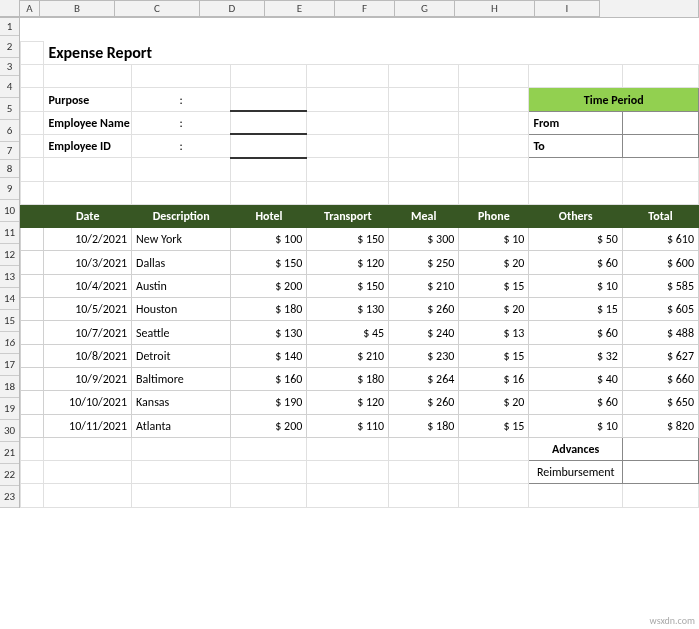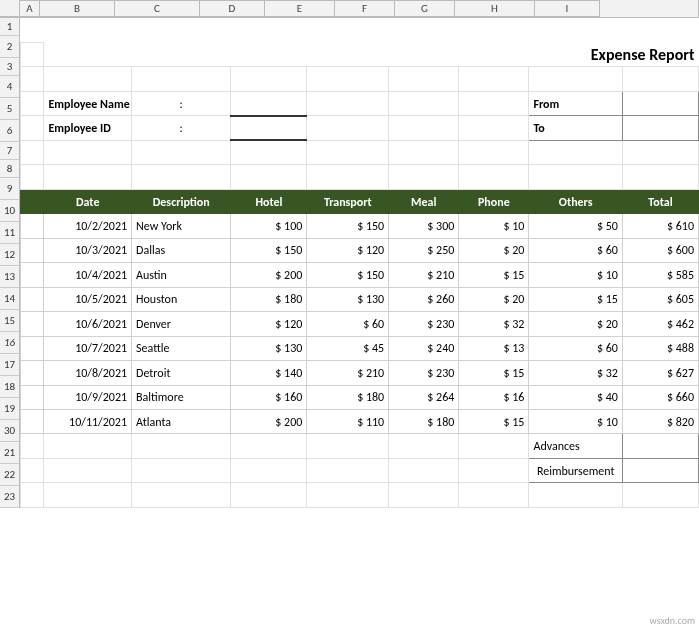--- a/index.html
+++ b/index.html
@@ -180,35 +180,45 @@
         <td class="no-border" style="border:1px solid #e0e0e0;"></td>
         <td class="no-border" style="border:1px solid #e0e0e0;"></td>
         <td class="no-border" style="border:1px solid #e0e0e0;"></td>
         <td class="no-border" style="border:1px solid #e0e0e0;"></td>
         <td class="no-border" style="border:1px solid #e0e0e0;"></td>
         <td class="no-border" style="border:1px solid #e0e0e0;"></td>
       </tr>
 
       <tr>
         <td style="border:1px solid #e0e0e0; height:22px;"></td>
-        <td colspan="8" class="title-cell" style="height:22px; font-size:16px; font-weight:bold; text-align:right; border:1px solid #e0e0e0;">Expense Report</td>
+        <td colspan="8" class="title-cell" style="height:22px; font-size:16px; font-weight:bold; text-align:left; border:1px solid #e0e0e0;">Expense Report</td>
       </tr>
 
       <tr>
         <td style="border:1px solid #e0e0e0; height:18px;"></td>
         <td style="border:1px solid #e0e0e0;"></td>
         <td style="border:1px solid #e0e0e0;"></td>
         <td style="border:1px solid #e0e0e0;"></td>
         <td style="border:1px solid #e0e0e0;"></td>
         <td style="border:1px solid #e0e0e0;"></td>
         <td style="border:1px solid #e0e0e0;"></td>
         <td style="border:1px solid #e0e0e0;"></td>
         <td style="border:1px solid #e0e0e0;"></td>
       </tr>
 
+      <tr>
+        <td style="border:1px solid #e0e0e0; height:22px;"></td>
+        <td class="label-bold" style="border:1px solid #e0e0e0;">Purpose</td>
+        <td class="colon-cell" style="border:1px solid #e0e0e0; text-align:center;">:</td>
+        <td style="border:1px solid #e0e0e0; border-bottom:2px solid #333;"></td>
+        <td style="border:1px solid #e0e0e0;"></td>
+        <td style="border:1px solid #e0e0e0;"></td>
+        <td style="border:1px solid #e0e0e0;"></td>
+        <td colspan="2" style="background:#92d050; font-weight:bold; text-align:center; border:1px solid #888;">Time Period</td>
+      </tr>
 
       <tr>
         <td style="border:1px solid #e0e0e0; height:22px;"></td>
         <td class="label-bold" style="border:1px solid #e0e0e0;">Employee Name</td>
         <td class="colon-cell" style="border:1px solid #e0e0e0; text-align:center;">:</td>
         <td style="border:1px solid #e0e0e0; border-bottom:2px solid #333;"></td>
         <td style="border:1px solid #e0e0e0;"></td>
         <td style="border:1px solid #e0e0e0;"></td>
         <td style="border:1px solid #e0e0e0;"></td>
         <td style="font-weight:bold; border:1px solid #888; padding-left:4px;">From</td>
@@ -304,31 +314,20 @@
         <td class="date-cell">10/5/2021</td>
         <td>Houston</td>
         <td class="currency">$ 180</td>
         <td class="currency">$ 130</td>
         <td class="currency">$ 260</td>
         <td class="currency">$ 20</td>
         <td class="currency">$ 15</td>
         <td class="currency">$ 605</td>
       </tr>
 
-      <tr class="data-row">
-        <td style="border:1px solid #d0d0d0; height:22px;"></td>
-        <td class="date-cell">10/6/2021</td>
-        <td>Denver</td>
-        <td class="currency">$ 120</td>
-        <td class="currency">$ 60</td>
-        <td class="currency">$ 230</td>
-        <td class="currency">$ 32</td>
-        <td class="currency">$ 20</td>
-        <td class="currency">$ 462</td>
-      </tr>
 
       <tr class="data-row">
         <td style="border:1px solid #d0d0d0; height:22px;"></td>
         <td class="date-cell">10/7/2021</td>
         <td>Seattle</td>
         <td class="currency">$ 130</td>
         <td class="currency">$ 45</td>
         <td class="currency">$ 240</td>
         <td class="currency">$ 13</td>
         <td class="currency">$ 60</td>
@@ -352,20 +351,31 @@
         <td class="date-cell">10/9/2021</td>
         <td>Baltimore</td>
         <td class="currency">$ 160</td>
         <td class="currency">$ 180</td>
         <td class="currency">$ 264</td>
         <td class="currency">$ 16</td>
         <td class="currency">$ 40</td>
         <td class="currency">$ 660</td>
       </tr>
 
+      <tr class="data-row">
+        <td style="border:1px solid #d0d0d0; height:22px;"></td>
+        <td class="date-cell">10/10/2021</td>
+        <td>Kansas</td>
+        <td class="currency">$ 190</td>
+        <td class="currency">$ 120</td>
+        <td class="currency">$ 260</td>
+        <td class="currency">$ 20</td>
+        <td class="currency">$ 60</td>
+        <td class="currency">$ 650</td>
+      </tr>
 
       <tr class="data-row">
         <td style="border:1px solid #d0d0d0; height:22px;"></td>
         <td class="date-cell">10/11/2021</td>
         <td>Atlanta</td>
         <td class="currency">$ 200</td>
         <td class="currency">$ 110</td>
         <td class="currency">$ 180</td>
         <td class="currency">$ 15</td>
         <td class="currency">$ 10</td>
@@ -374,21 +384,21 @@
 
 
       <tr>
         <td style="border:1px solid #e0e0e0; height:22px;"></td>
         <td style="border:1px solid #e0e0e0;"></td>
         <td style="border:1px solid #e0e0e0;"></td>
         <td style="border:1px solid #e0e0e0;"></td>
         <td style="border:1px solid #e0e0e0;"></td>
         <td style="border:1px solid #e0e0e0;"></td>
         <td style="border:1px solid #e0e0e0;"></td>
-        <td style="border:1px solid #888; text-align:left; font-weight:normal;">Advances</td>
+        <td style="border:1px solid #888; text-align:center; font-weight:bold;">Advances</td>
         <td style="border:1px solid #888;"></td>
       </tr>
 
       <tr>
         <td style="border:1px solid #e0e0e0; height:22px;"></td>
         <td style="border:1px solid #e0e0e0;"></td>
         <td style="border:1px solid #e0e0e0;"></td>
         <td style="border:1px solid #e0e0e0;"></td>
         <td style="border:1px solid #e0e0e0;"></td>
         <td style="border:1px solid #e0e0e0;"></td>

